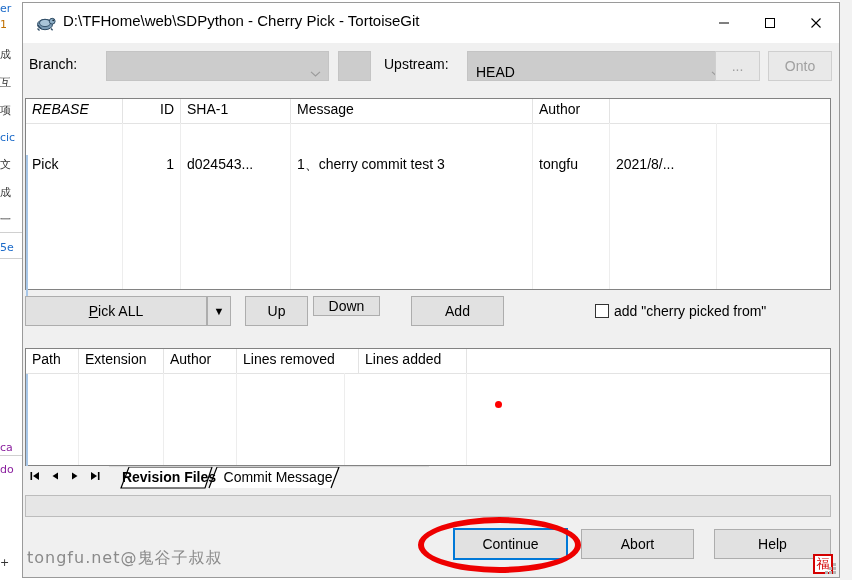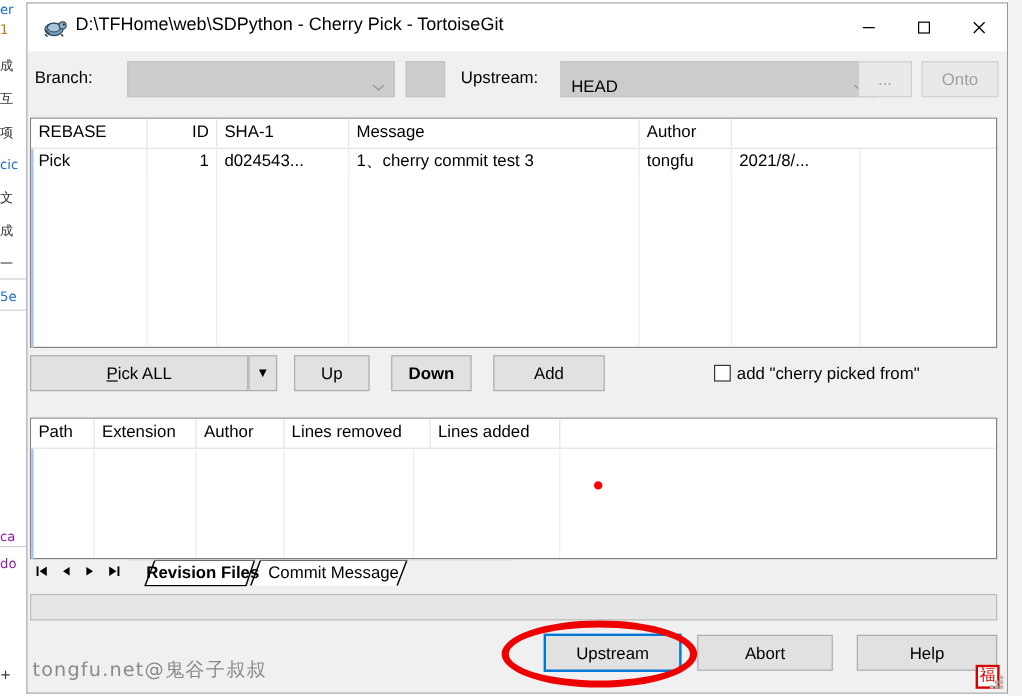--- a/index.html
+++ b/index.html
@@ -85,21 +85,21 @@
   .lv-head{
     display:flex;height:24px;background:#ffffff;
     border-bottom:1px solid #e3e3e3;
   }
   .lv-head .hc{
     font-size:14px;color:#000;padding:2px 6px 0 6px;
     border-right:1px solid #e3e3e3;box-sizing:border-box;
     white-space:nowrap;overflow:hidden;
   }
   .lv-head .hc.last{border-right:none;}
-  .lv-row{display:flex;height:22px;}
+  .lv-row{display:flex;height:22px;margin-top:31px;}
   .lv-row .rc{
     font-size:14px;color:#000;padding:1px 6px 0 6px;
     border-right:1px solid #f2f2f2;box-sizing:border-box;
     white-space:nowrap;overflow:hidden;
   }
   .lv-row .rc.last{border-right:none;}
   .ralign{text-align:right;}
   .lv-body{position:relative;}
   .lv-focusline{
     position:absolute;left:0;top:0;width:2px;height:100%;background:#a8c7e8;
@@ -248,21 +248,21 @@
             <path d="M1 1.8 L5.5 6 L10 1.8" fill="none" stroke="#9a9a9a" stroke-width="1.1"></path>
           </svg>
       </span>
     </div>
 
     <div class="btn disabled" style="left:692px;top:8px;width:45px;height:30px;">...</div>
     <div class="btn disabled" style="left:745px;top:8px;width:64px;height:30px;">Onto</div>
 
     <div class="listview" style="left:2px;top:55px;width:806px;height:192px;">
       <div class="lv-head">
-        <div class="hc" style="width:97px;">REBASE</div>
+        <div class="hc" style="width:97px;font-style:italic;">REBASE</div>
         <div class="hc ralign" style="width:58px;">ID</div>
         <div class="hc" style="width:110px;">SHA-1</div>
         <div class="hc" style="width:242px;">Message</div>
         <div class="hc" style="width:77px;">Author</div>
         <div class="hc last" style="width:113px;"></div>
       </div>
       <div class="lv-body" style="height:166px;">
         <div class="lv-focusline"></div>
         <div class="lv-row">
           <div class="rc" style="width:97px;">Pick</div>
@@ -283,21 +283,21 @@
     </div>
 
     <div class="btn" style="left:2px;top:253px;width:182px;height:30px;">
       <span><span class="underline-mn">P</span><span>ick ALL</span></span>
     </div>
     <div class="btn" style="left:184px;top:253px;width:24px;height:30px;">
       <span style="font-size:11px;">▼</span>
     </div>
 
     <div class="btn" style="left:222px;top:253px;width:63px;height:30px;">Up</div>
-    <div class="btn" style="left:303px;top:253px;width:67px;height:30px;font-weight:bold;">Down</div>
+    <div class="btn" style="left:290px;top:253px;width:67px;height:20px;">Down</div>
     <div class="btn" style="left:388px;top:253px;width:93px;height:30px;">Add</div>
 
     <div class="cbwrap" style="left:572px;top:260px;">
       <span class="cbox"></span>
       <span class="cblabel">add "cherry picked from"</span>
     </div>
 
     <div class="listview" style="left:2px;top:305px;width:806px;height:118px;">
       <div class="lv-head">
         <div class="hc" style="width:53px;">Path</div>
@@ -349,21 +349,21 @@
         <line x1="0" y1="0.6" x2="320" y2="0.6" stroke="#d8d8d8" stroke-width="1"></line>
       </svg>
       <div class="tab active" style="left:18px;width:84px;">Revision Files</div>
       <div class="tab" style="left:110px;width:118px;">Commit Message</div>
     </div>
 
     <div class="progress" style="left:2px;top:452px;width:806px;height:22px;">
       <span style="font-size:12px;padding-left:6px;line-height:20px;display:block;color:#333;"></span>
     </div>
 
-    <div class="btn" style="left:431px;top:486px;width:113px;height:30px;">Upstream</div>
+    <div class="btn" style="left:431px;top:486px;width:113px;height:30px;">Continue</div>
     <div class="focus-ring" style="left:430px;top:485px;width:115px;height:32px;"></div>
 
     <div class="btn" style="left:558px;top:486px;width:113px;height:30px;">Abort</div>
     <div class="btn" style="left:691px;top:486px;width:117px;height:30px;">Help</div>
 
     <div class="watermark" style="left:4px;top:505px;">tongfu.net@鬼谷子叔叔</div>
 
     <div class="fu-badge" style="left:790px;top:511px;">福</div>
     <div class="grip" style="left:802px;top:520px;">
       <i style="left:8px;top:0;"></i>

